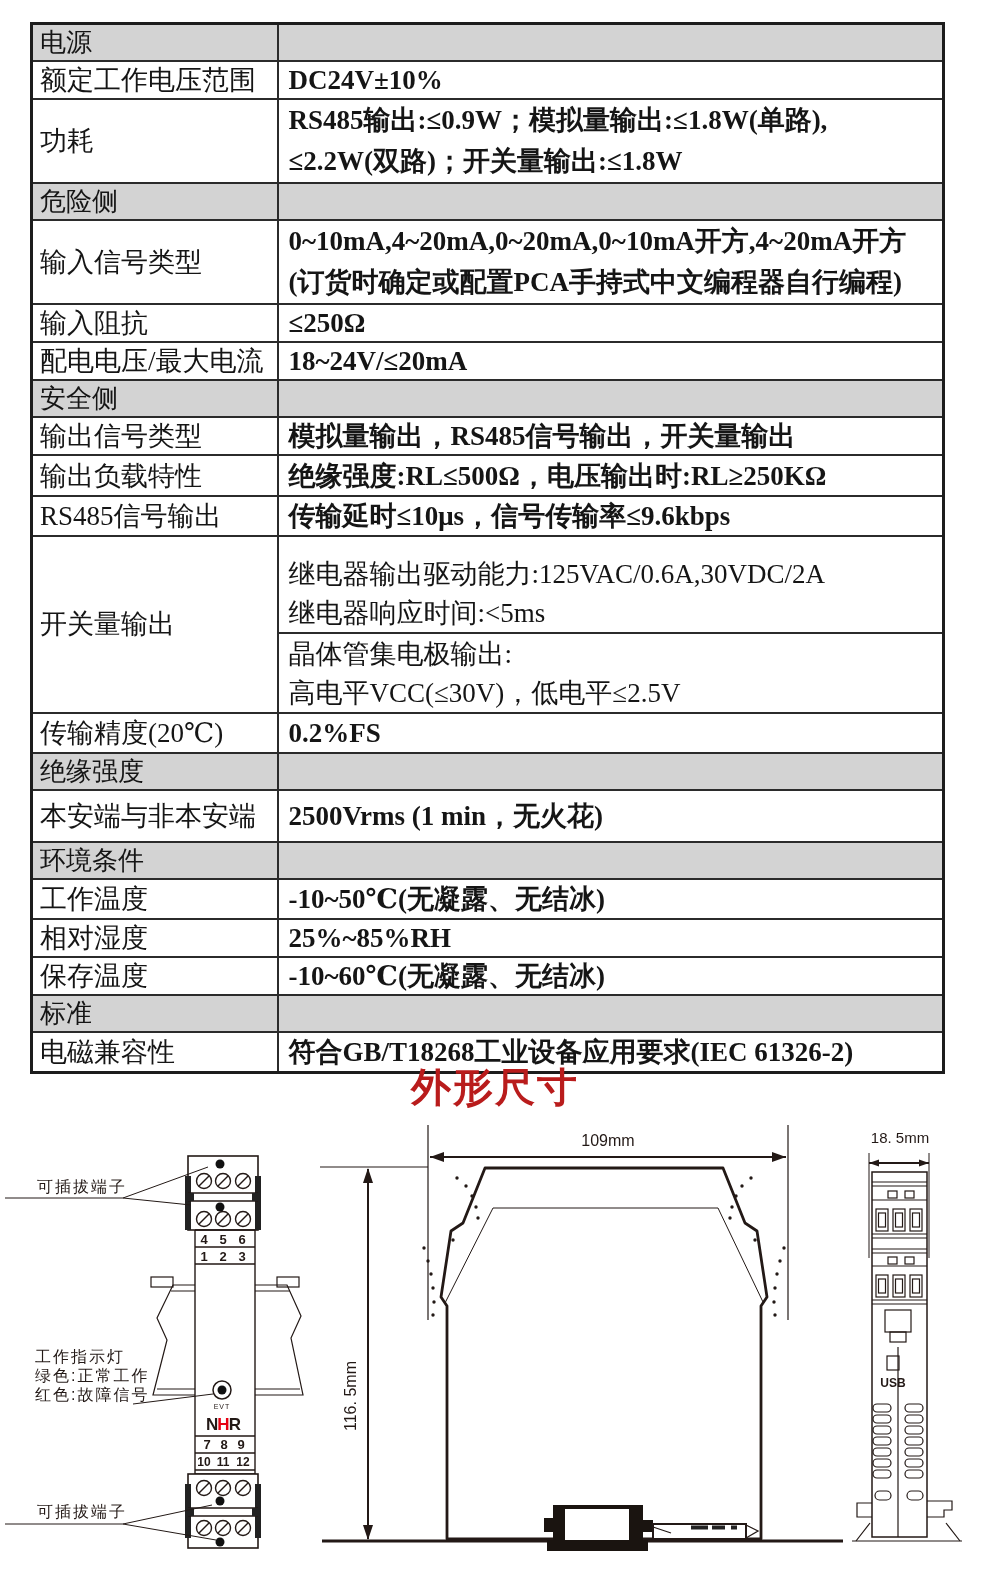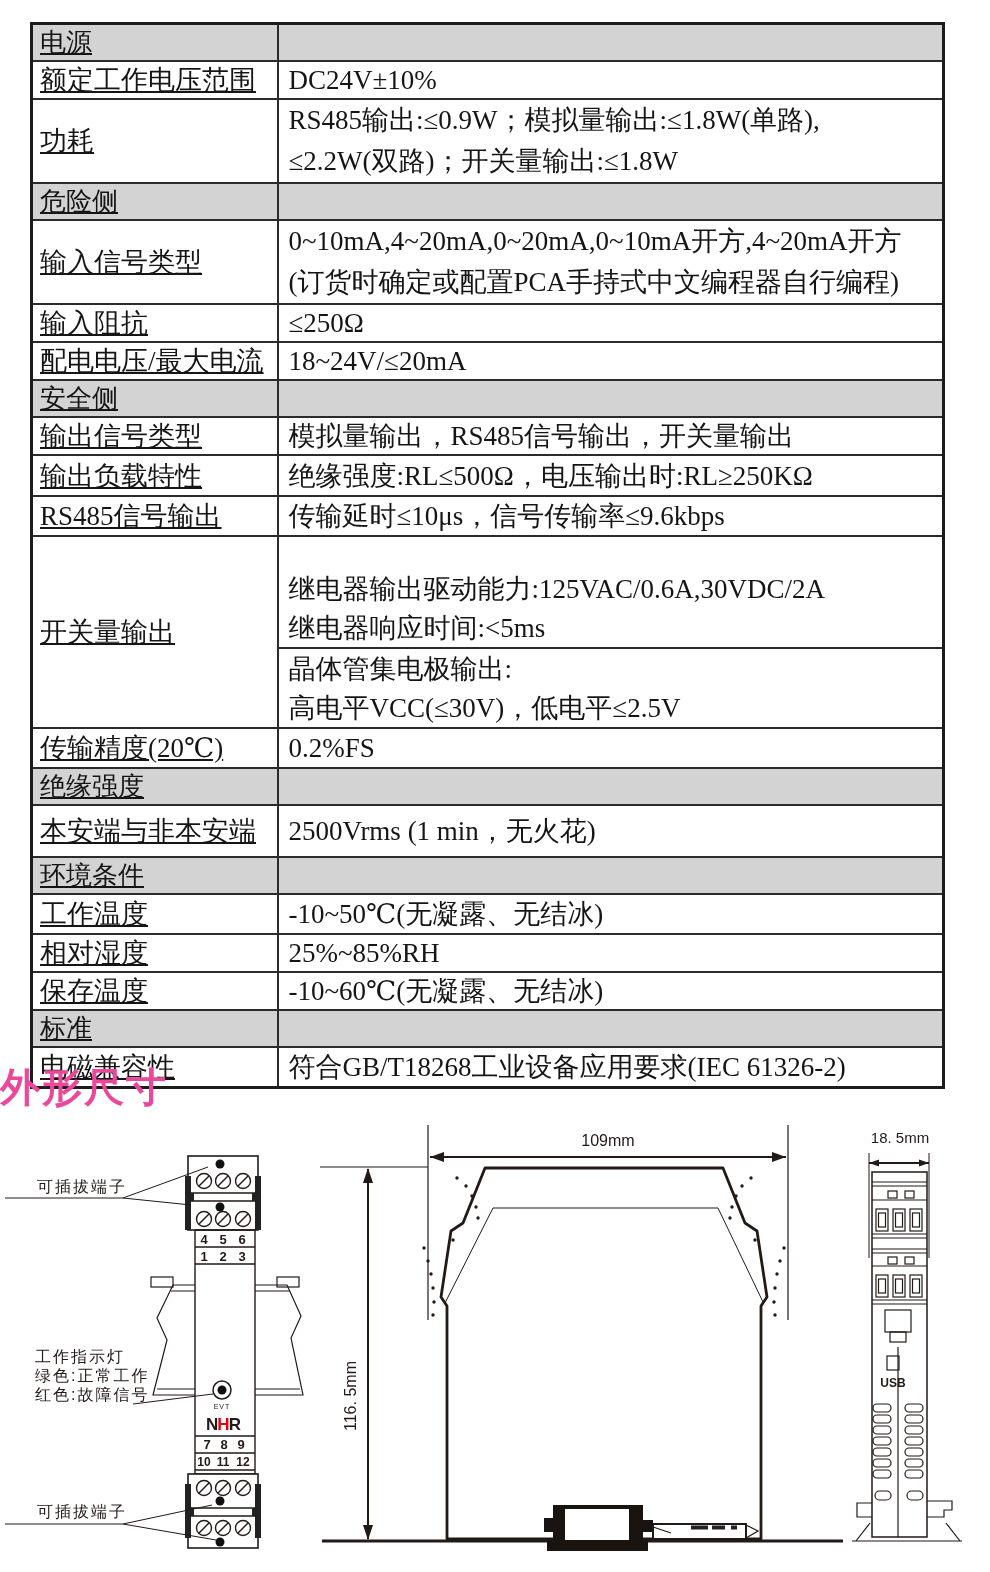--- a/index.html
+++ b/index.html
@@ -3,34 +3,34 @@
 <meta charset="utf-8">
 <style>
   html,body{margin:0;padding:0;background:#ffffff;}
   #page{position:relative;width:990px;height:1572px;background:#fff;overflow:hidden;
         font-family:"Liberation Serif","DejaVu Serif",serif;color:#151515;}
 
   
   table.spec{position:absolute;left:30px;top:22px;width:915px;border-collapse:collapse;
              table-layout:fixed;border:3px solid #1c1c1c;}
   table.spec td{border:2px solid #2b2b2b;vertical-align:middle;overflow:hidden;}
-  td.lbl{font-size:27px;padding:0 8px 0 7px;text-decoration:underline;}
-  td.val{font-size:27px;padding:0 0 0 10px;}
+  td.lbl{font-size:27px;padding:0 8px 0 7px;}
+  td.val{font-size:27px;padding:0 0 0 10px;font-weight:bold;}
   tr.sec td{background:#d3d3d3;font-size:26px;padding-left:7px;}
   .two{white-space:pre-line;line-height:41px;}
   td.top{vertical-align:top;line-height:41px;}
   td.valsplit{padding:0;}
   .subA{white-space:pre-line;line-height:39px;padding:18px 0 0 10px;height:77px;
-        border-bottom:2px solid #2b2b2b;font-size:27px;margin-top:15px;}
+        border-bottom:2px solid #2b2b2b;font-size:27px;}
   .subB{white-space:pre-line;line-height:39px;padding:1px 0 0 10px;height:77px;font-size:27px;}
 
   
-  .outline-title{position:absolute;left:0;top:1060px;width:990px;
+  .outline-title{position:absolute;left:0;top:1060px;width:990px;text-align:center;
                  font-family:"Liberation Sans","DejaVu Sans",sans-serif;
-                 font-weight:bold;font-size:40px;color:#ec4899;letter-spacing:2px;}
+                 font-weight:bold;font-size:40px;color:#b91c1c;letter-spacing:2px;}
   svg{position:absolute;}
   svg text{font-family:"Liberation Sans","DejaVu Sans",sans-serif;fill:#231916;}
   .cjk{font-size:16px;letter-spacing:2px;}
   .dim{font-size:16px;}
   .num{font-weight:bold;font-size:13px;}
 </style>
 </head>
 <body>
 
 <div id="page">

